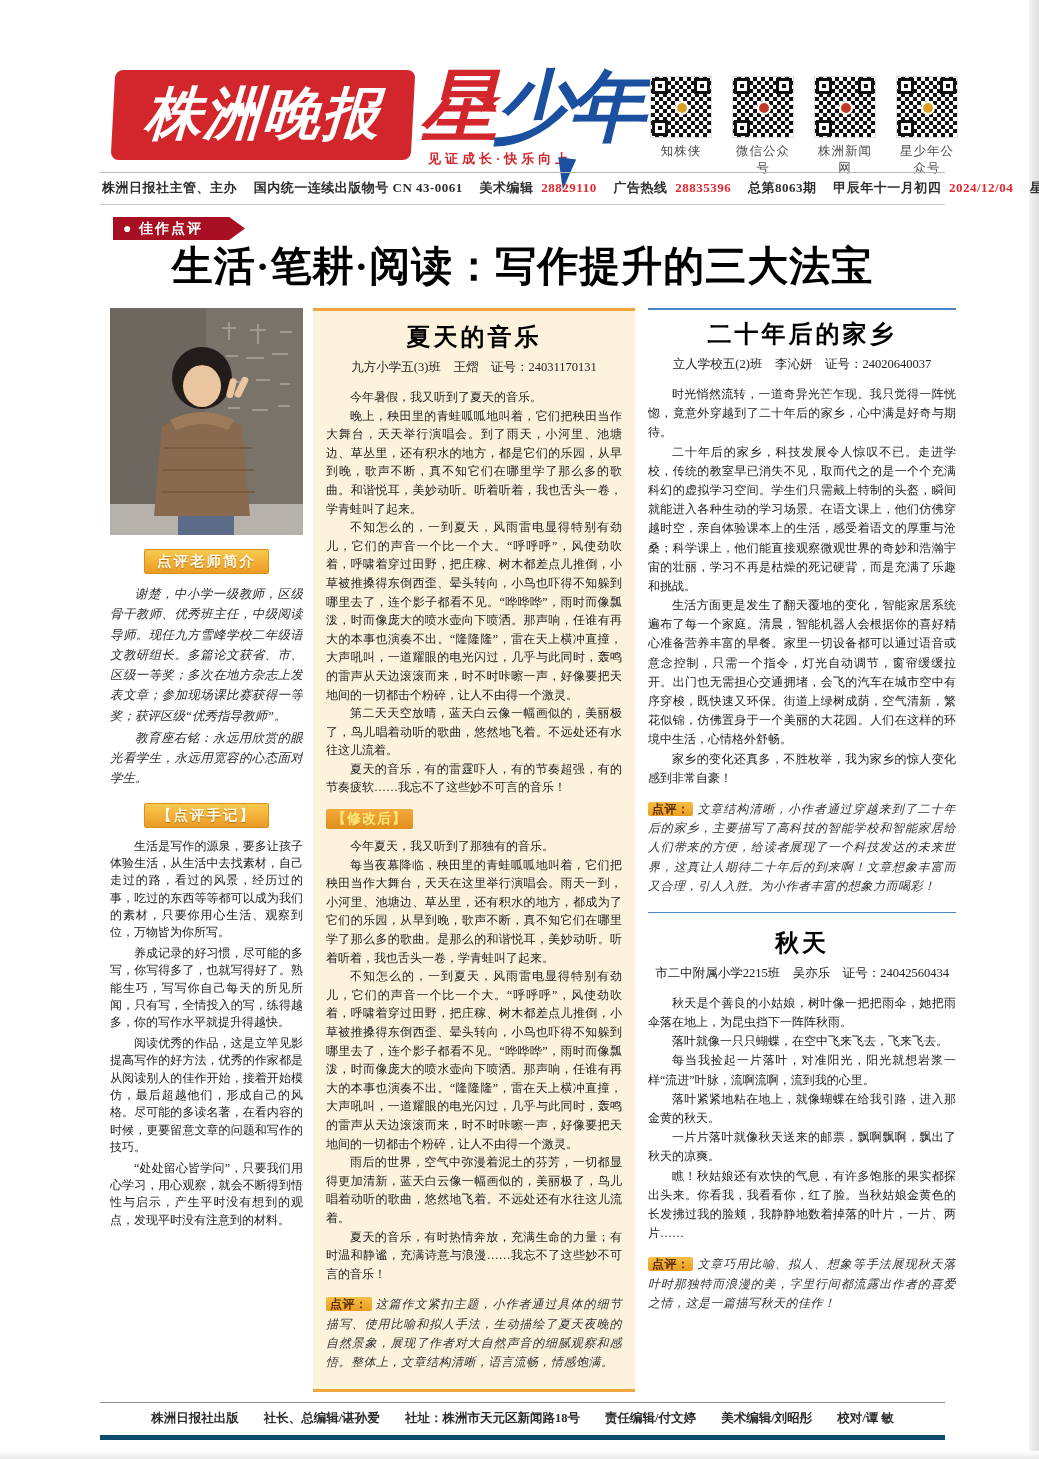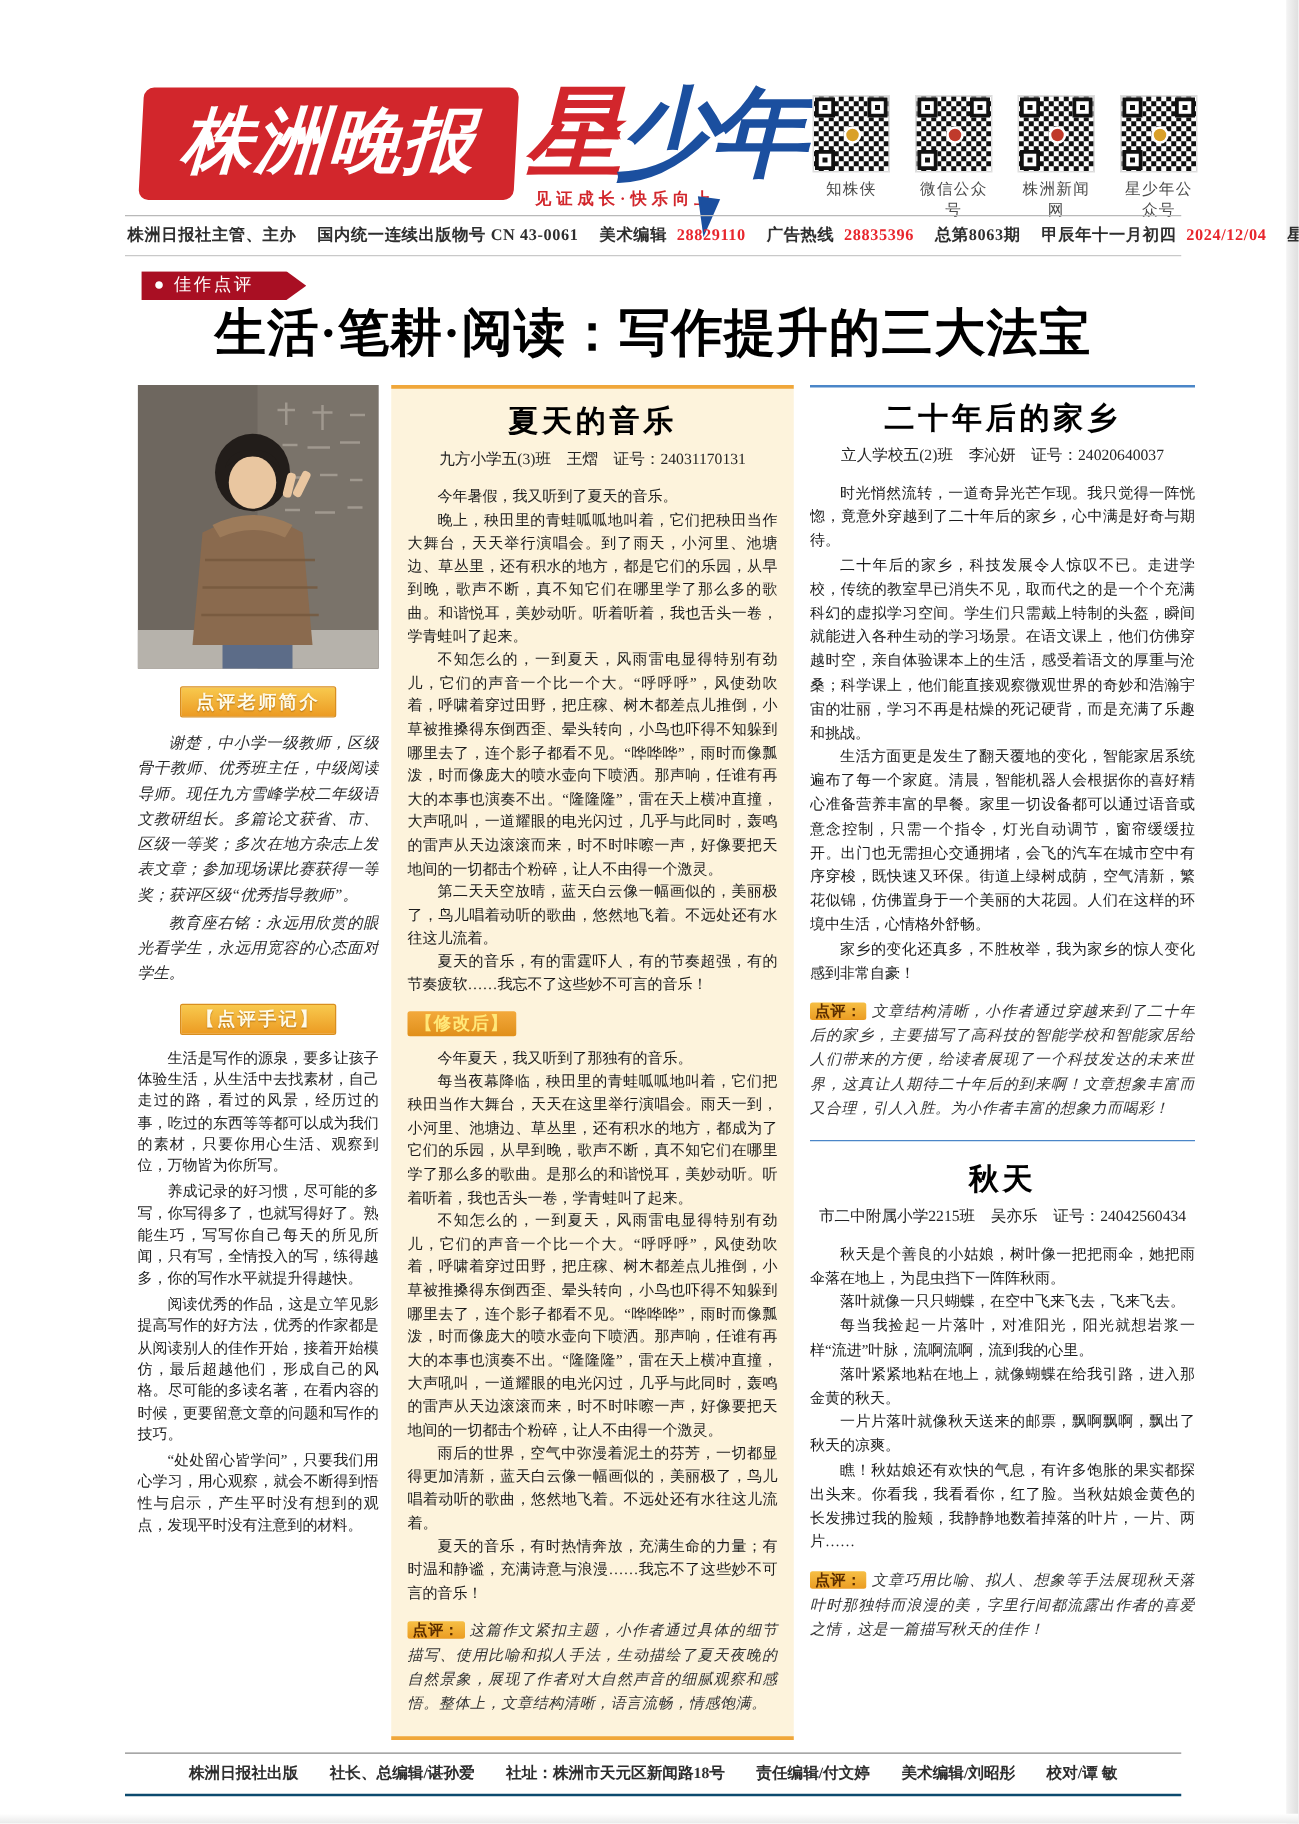--- a/index.html
+++ b/index.html
@@ -50,21 +50,21 @@
     border-top:1px solid #b9b9b9; border-bottom:1px solid #c9c9c9;
     padding:6px 2px 7px 2px; font-size:13px; font-weight:bold; color:#2e2e2e;
     white-space:nowrap; letter-spacing:0.5px;
   }
   .info-bar span { margin-right:13px; }
   .info-bar .red { color:#e8262d; }
 
   
   .pennant {
     position:absolute; left:113px; top:217px; width:132px; height:23px;
-    background:#a90f23; color:#fff; font-size:14px; font-weight:normal;
+    background:#a90f23; color:#fff; font-size:14px; font-weight:bold;
     line-height:23px; padding-left:10px; letter-spacing:2px;
     clip-path:polygon(0 0, 88% 0, 100% 50%, 88% 100%, 0 100%);
   }
   .headline {
     position:absolute; left:100px; top:239px; width:845px; text-align:center;
     font-size:41px; font-weight:900; letter-spacing:1px; color:#000;
     font-family:"Liberation Serif","DejaVu Serif",serif;
   }
 
   
@@ -106,21 +106,21 @@
   }
   .comment .ctext { font-style:italic; letter-spacing:0.5px; }
 
   
   .art-divider { border:none; border-top:1.5px solid #4a86c8; margin:16px 0 14px 0; }
   .col-right .art2-title { margin-top:6px; }
 
   
   .footer {
     position:absolute; left:100px; top:1402px; width:845px; text-align:center;
-    border-top:1px solid #8a8a8a; border-bottom:2px solid #0c4a6e;
+    border-top:1px solid #8a8a8a; border-bottom:5px solid #0c4a6e;
     padding:7px 0 8px 0; font-size:12.5px; font-weight:bold; color:#2e2e2e; white-space:nowrap;
   }
   .footer span { margin:0 11px; }
 </style>
 </head>
 <body>
 
 <div class="page">
   <div class="edge-right"></div>
   <div class="edge-bottom"></div>

